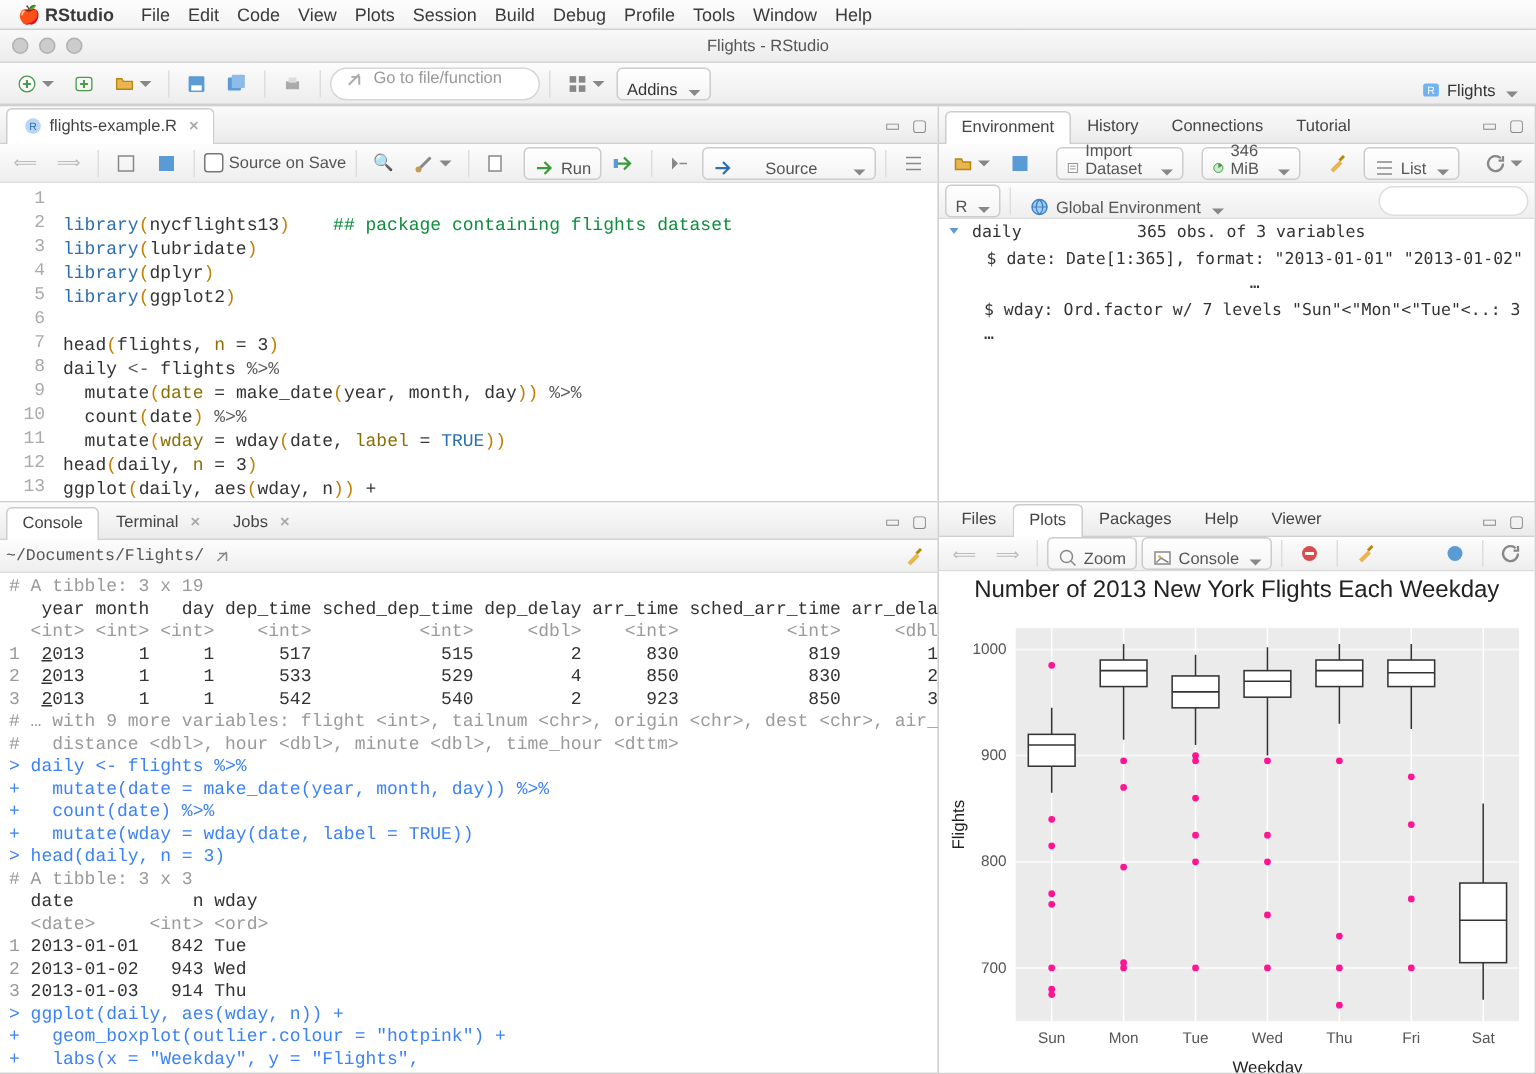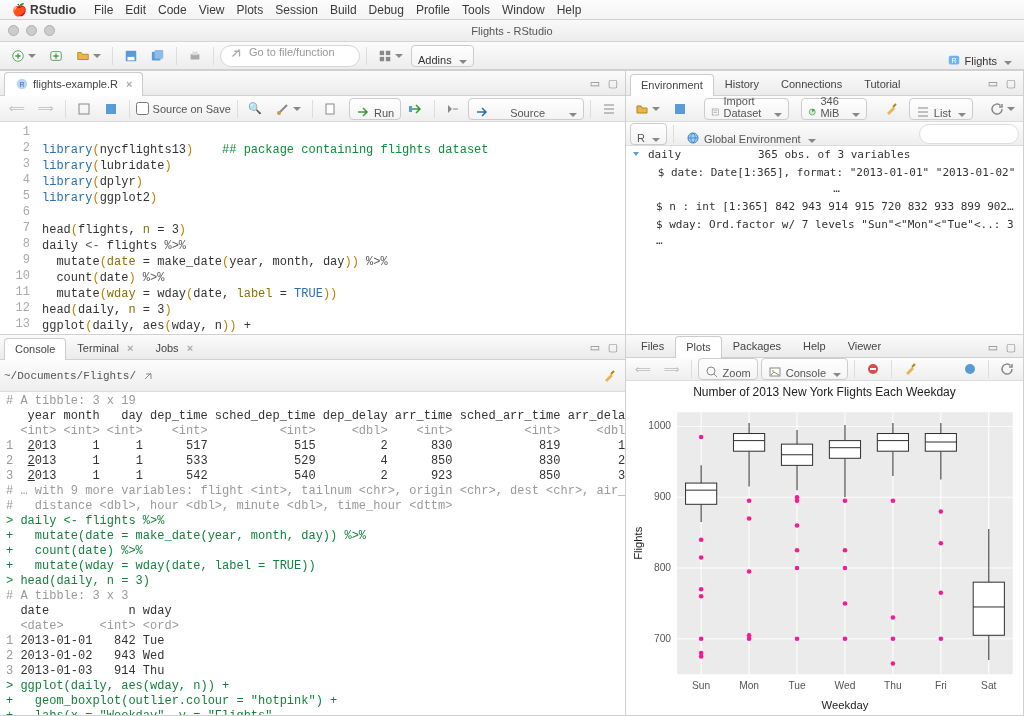--- a/index.html
+++ b/index.html
@@ -41,33 +41,33 @@
 .kw{color:#2a6fb0}
 .fnname{color:#333}
 .cmt{color:#0a8f3a}
 .par{color:#c08000}
 .arg{color:#8a6f00}
 .num{}
 .op{color:#5a5a5a}
 .statusbar{height:20px;border-top:1px solid #dcdcdc;background:linear-gradient(#fdfdfd,#eeeeee);display:flex;align-items:center;padding:0 6px;font-size:11px;color:#555;justify-content:space-between}
 
 .console{flex:1;overflow:auto;font:12px/15px "Lucida Console",Monaco,"Courier New",monospace;padding:2px 6px}
-.console .pr{color:#15803d}
+.console .pr{color:#3b82f6}
 .console .cmt2{color:#9a9a9a}
 .console .hdr{color:#333}
 
 .envbody{flex:1;overflow:auto;font:11px/16px "Lucida Grande",Arial,sans-serif}
 .envhead{background:#f6f6f6;padding:2px 6px;color:#777;border-bottom:1px solid #eee}
 .envrow{display:flex;padding:1px 6px 1px 22px;font-family:"Lucida Console",Monaco,monospace;font-size:11px;color:#333;position:relative}
 .envrow .k{width:110px;flex-shrink:0}
 .envrow .v{color:#333}
 .envrow .chevron{position:absolute;left:4px;top:2px;width:12px;height:12px;color:#5b9bd5}
 
 .plotArea{flex:1;background:#fff;position:relative}
-.plotTitle{text-align:center;font-size:12px;color:#222;padding-top:4px}
+.plotTitle{text-align:center;font-size:16px;color:#222;padding-top:4px}
 .plotSvg{width:100%;height:calc(100% - 18px)}
 .boxfill{fill:#fff;stroke:#333;stroke-width:1}
 .whisk{stroke:#333;stroke-width:1}
 .outlier{fill:#ff1493;stroke:none}
 .gridbg{fill:#ebebeb}
 .gridmajor{stroke:#fff;stroke-width:1}
 .gridminor{stroke:#f5f5f5;stroke-width:0.5}
 .axistext{font-size:10px;fill:#555}
 .axislabel{font-size:11px;fill:#222}
 .searchinput{height:20px;width:100px;border:1px solid #ddd;border-radius:10px;padding:0 8px;background:#fff}
@@ -353,23 +353,20 @@
             <svg class="chevron" viewBox="0 0 12 12">
               <path d="M3 4l3 4 3-4z" fill="#5b9bd5"></path>
             </svg>
             <span class="k">daily</span>
             <span class="v">365 obs. of 3 variables</span>
           </div>
           <div class="envrow" style="padding-left: 30px; text-align: center;">
             <span class="v">$ date: Date[1:365], format: "2013-01-01" "2013-01-02" …</span>
           </div>
           <div class="envrow" style="padding-left: 30px;">
-            <span class="v">$ n   : int [1:365] 842 943 914 915 720 832 933 899 902…</span>
-          </div>
-          <div class="envrow" style="padding-left: 30px;">
             <span class="v">$ wday: Ord.factor w/ 7 levels "Sun"&lt;"Mon"&lt;"Tue"&lt;..: 3 …</span>
           </div>
         </div>
     </div>
   </div>
 
   <div class="pane">
     <div class="paneTabs" id="contabs">
       <div class="tab active">
           <span>Console</span>
@@ -380,21 +377,21 @@
         </div>
         <div class="tab">
           <span>Jobs</span>
           <span class="cx">×</span>
         </div>
         <div class="ctrls">
         <span class="ctrlbtn">▭</span>
         <span class="ctrlbtn">▢</span>
       </div>
     </div>
-    <div class="paneToolbar" style="height:32px">
+    <div class="paneToolbar" style="height:22px">
       <span class="mono">~/Documents/Flights/</span>
       <span class="tbtn" style="padding:0 2px">
           <svg class="ic" viewBox="0 0 14 14">
             <path d="M4 10l6-6M10 10V5H5" fill="none" stroke="#888"></path>
           </svg>
         </span>
       <div class="flex1"></div>
       <span class="tbtn">
           <svg class="ic" viewBox="0 0 14 14">
             <path d="M3 11l6-6 2 2-6 6z" fill="#e8b552"></path>

